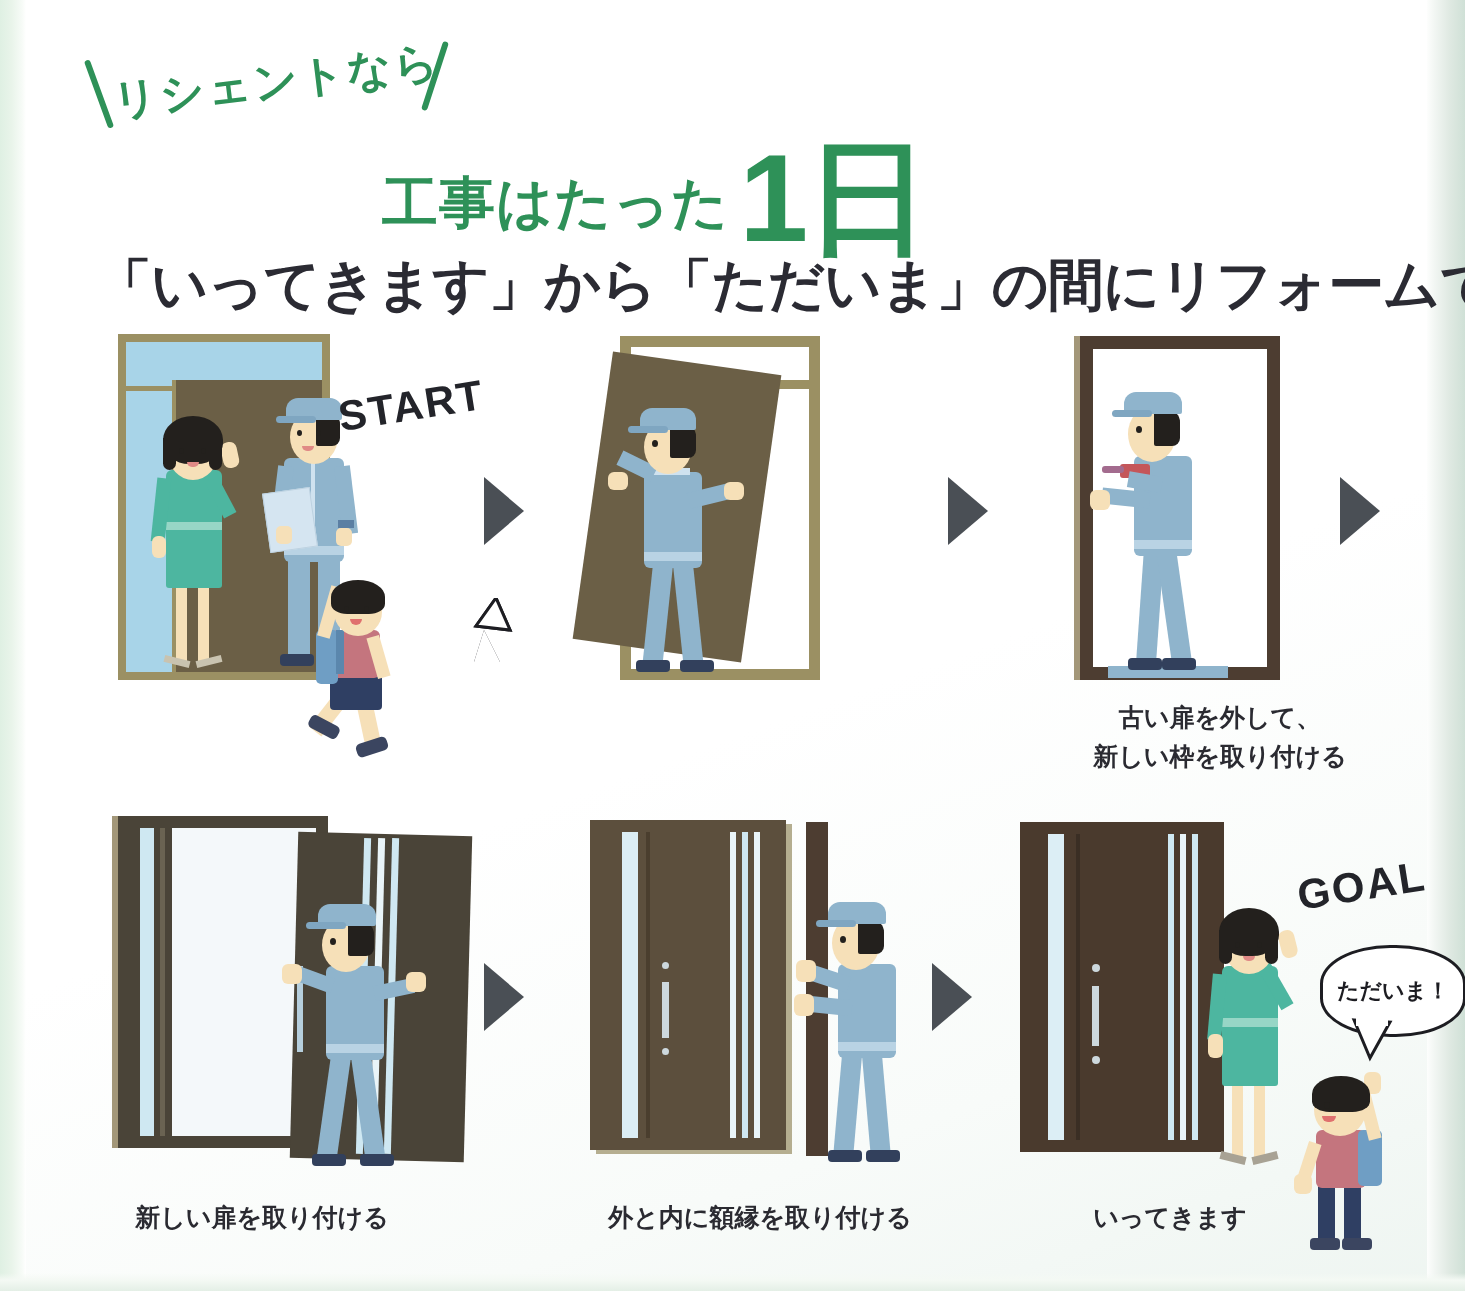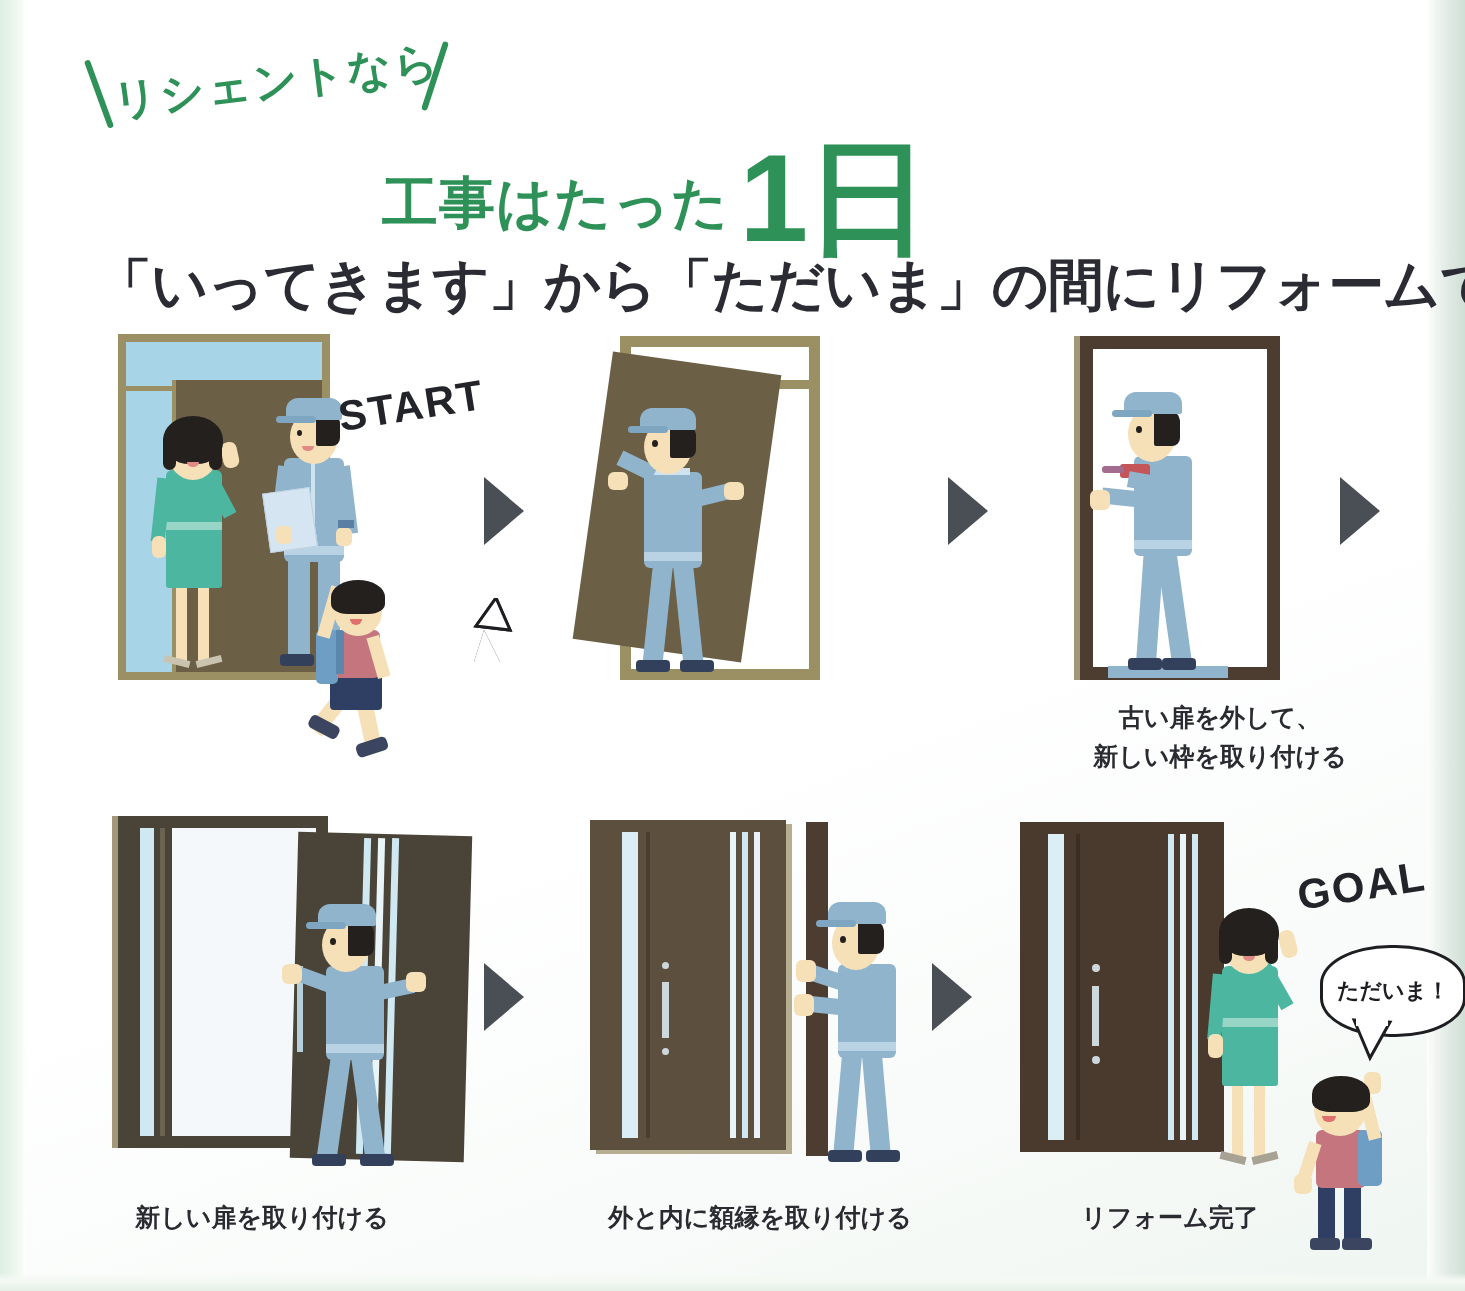--- a/index.html
+++ b/index.html
@@ -418,16 +418,16 @@
 
   <div class="bubble" style="left:1320px; top:945px; width:140px; height:86px; font-size:22px;">
     <span>ただいま！</span>
   </div>
   <svg width="50" height="44" style="position:absolute; left:1350px; top:1018px;">
     <polygon points="4,2 40,4 20,40" fill="#ffffff" stroke="#1d1d22" stroke-width="3"></polygon>
     <rect x="6" y="0" width="32" height="8" fill="#ffffff"></rect>
   </svg>
 
   <div class="caption" style="left:1040px; top:1198px; width:260px;">
-    <div>リフォーム完了</div>
+    <div>いってきます</div>
   </div>
 
 </div>
 
 </body></html>

